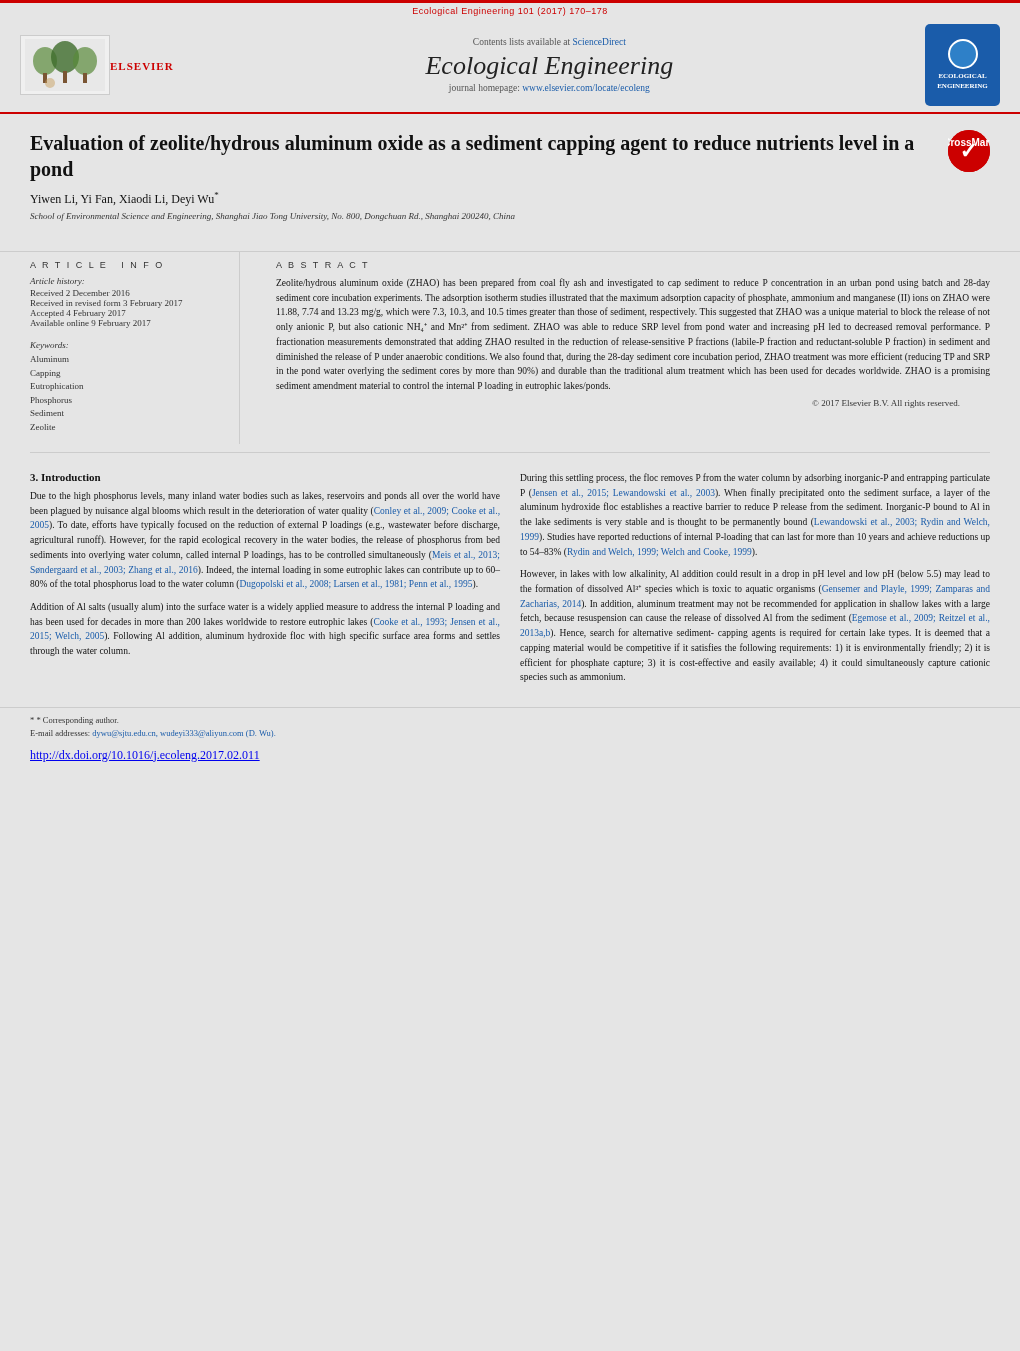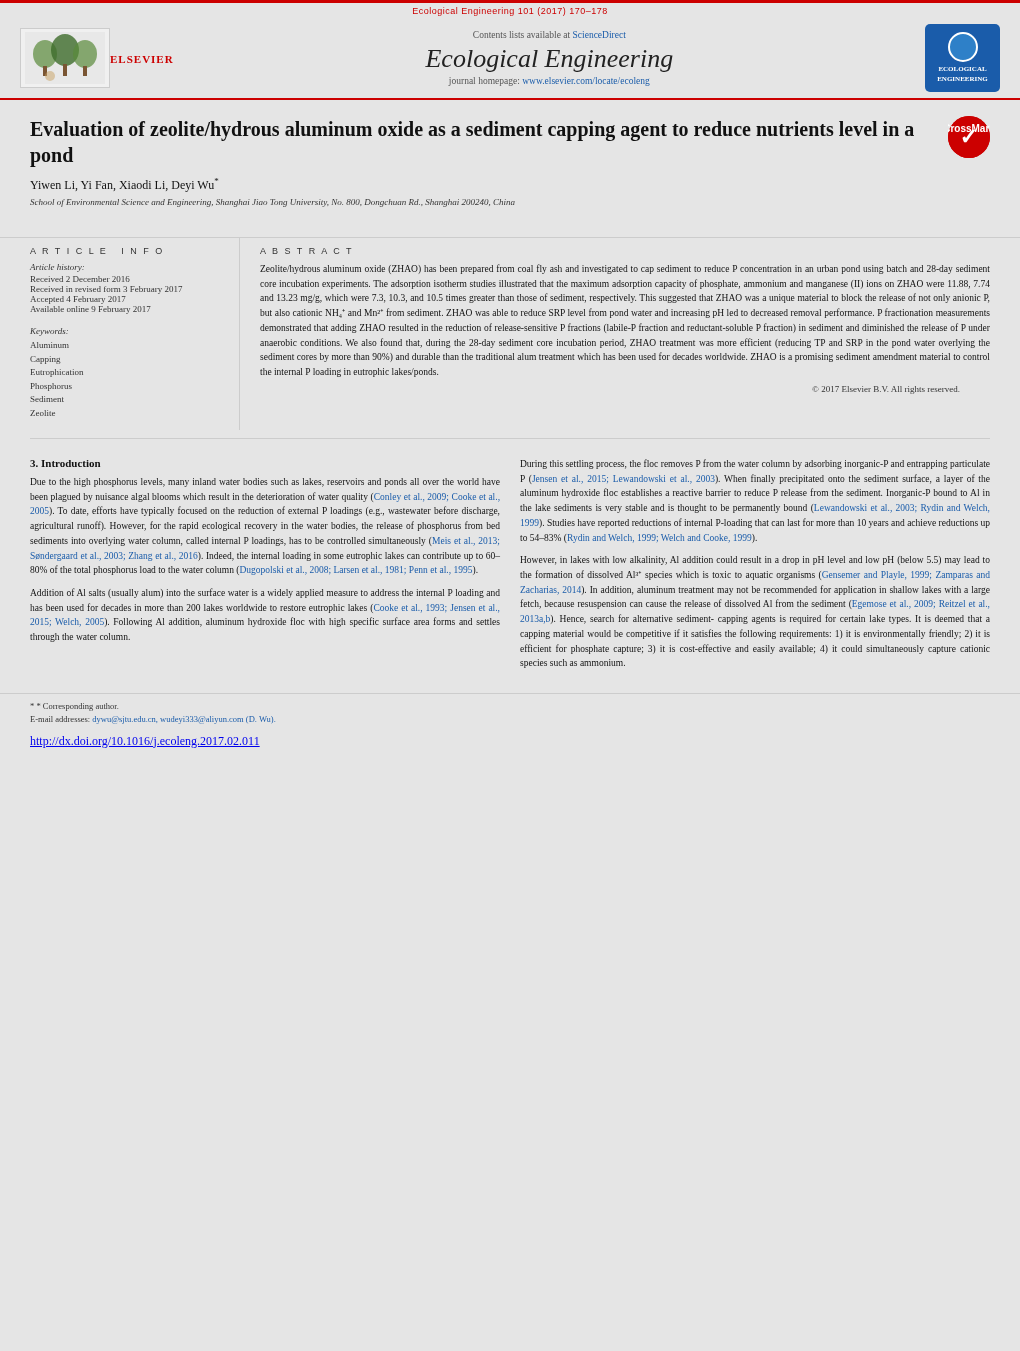--- a/index.html
+++ b/index.html
@@ -73,21 +73,21 @@
     .journal-center .homepage-link {
       font-size: 9.5px;
       color: #555;
     }
     .journal-center .homepage-link a {
       color: #1a5caa;
       text-decoration: none;
     }
     .journal-right-logo {
       width: 75px;
-      height: 68px;
+      height: 82px;
       background: #1a5caa;
       border-radius: 5px;
       display: flex;
       flex-direction: column;
       align-items: center;
       justify-content: center;
       color: #fff;
       font-size: 7px;
       font-weight: bold;
       text-align: center;
@@ -148,21 +148,21 @@
     }
     .article-affiliation {
       font-size: 9px;
       font-style: italic;
       color: #333;
       margin-bottom: 16px;
     }
     
     .two-col {
       display: flex;
-      gap: 20px;
+      gap: 36px;
       padding: 0 30px;
       border-top: 1px solid #ccc;
       margin-top: 4px;
     }
     .col-left {
       width: 210px;
       flex-shrink: 0;
       border-right: 1px solid #ccc;
       padding-right: 16px;
       padding-top: 8px;

